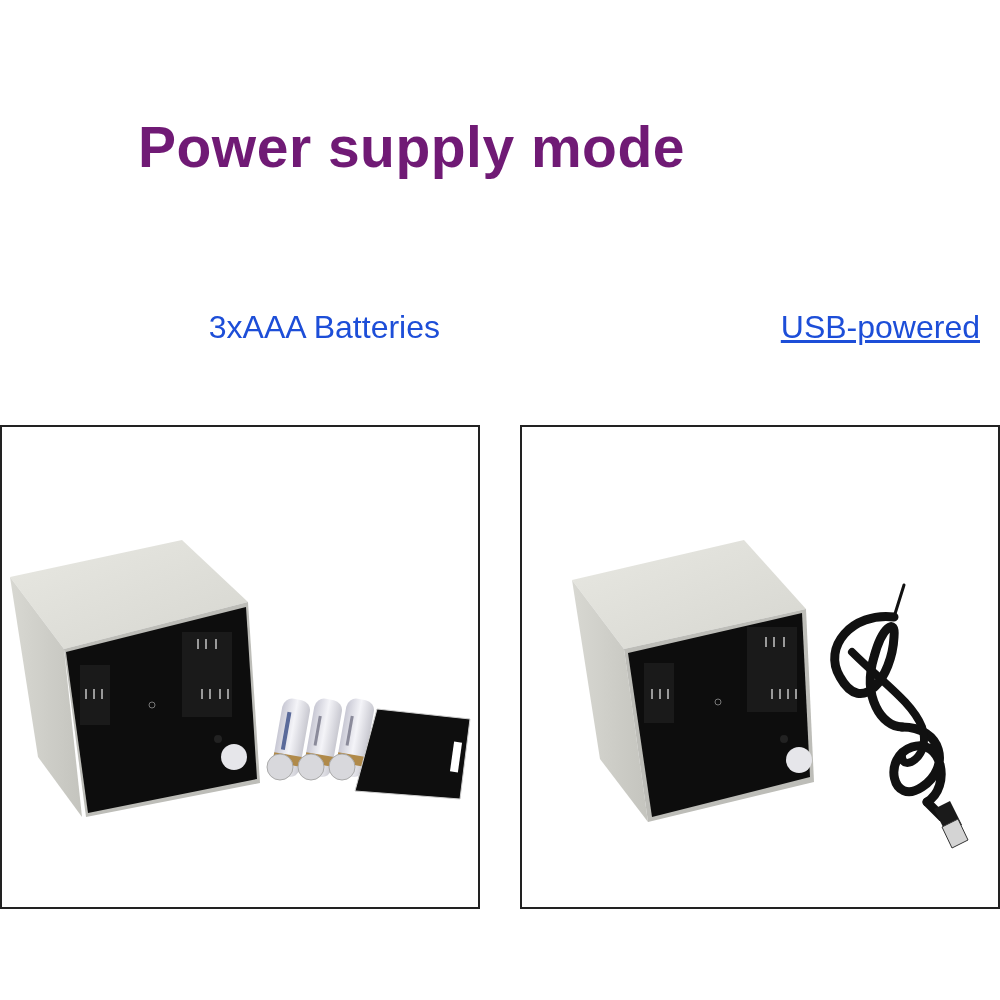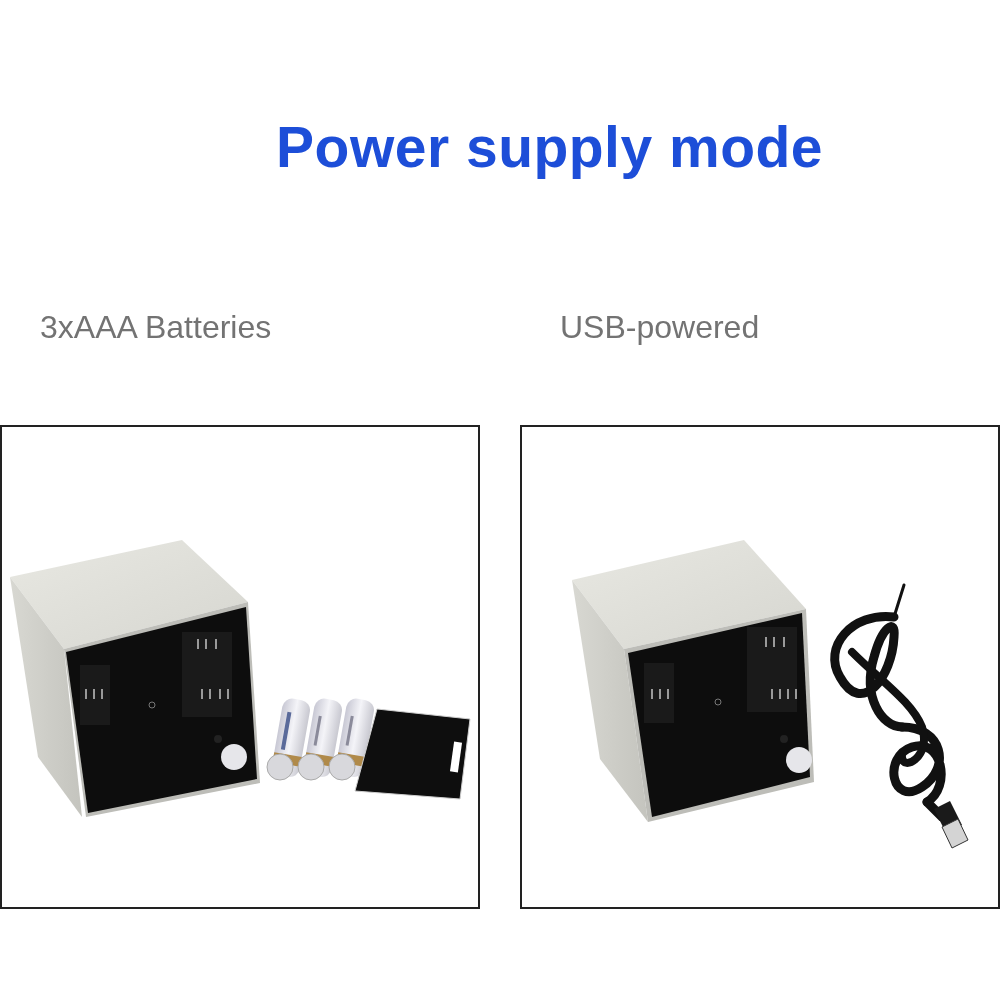--- a/index.html
+++ b/index.html
@@ -1,20 +1,20 @@
 <!DOCTYPE html>
 <html><head>
 <meta charset="utf-8">
 <style>
   html, body { margin:0; padding:0; background:#ffffff; }
   body { width:1000px; height:1000px; position:relative; overflow:hidden; font-family:"Liberation Sans", sans-serif; }
-  .title { position:absolute; left:0; width:823px; top:114px; text-align:right; font-size:57px; font-weight:bold; color:#1d4ed8; letter-spacing:0.5px; }
-  .cap { position:absolute; text-align:left; font-size:32px; color:#737373; line-height:63px; }
+  .title { position:absolute; left:0; width:823px; top:114px; text-align:center; font-size:57px; font-weight:bold; color:#701a75; letter-spacing:0.5px; }
+  .cap { position:absolute; text-align:right; font-size:32px; color:#1d4ed8; line-height:63px; }
   .cap.left { left:40px; width:400px; top:296px; }
-  .cap.right { left:560px; width:420px; top:296px; }
+  .cap.right { left:560px; width:420px; top:296px;text-decoration:underline; }
   .panel { position:absolute; top:425px; width:476px; height:480px; border:2px solid #222; background:#fff; overflow:hidden; }
   .panel.left { left:0px; }
   .panel.right { left:520px; }
   svg { display:block; }
 </style>
 </head>
 <body>
 
 <div class="title">Power supply mode</div>
 

